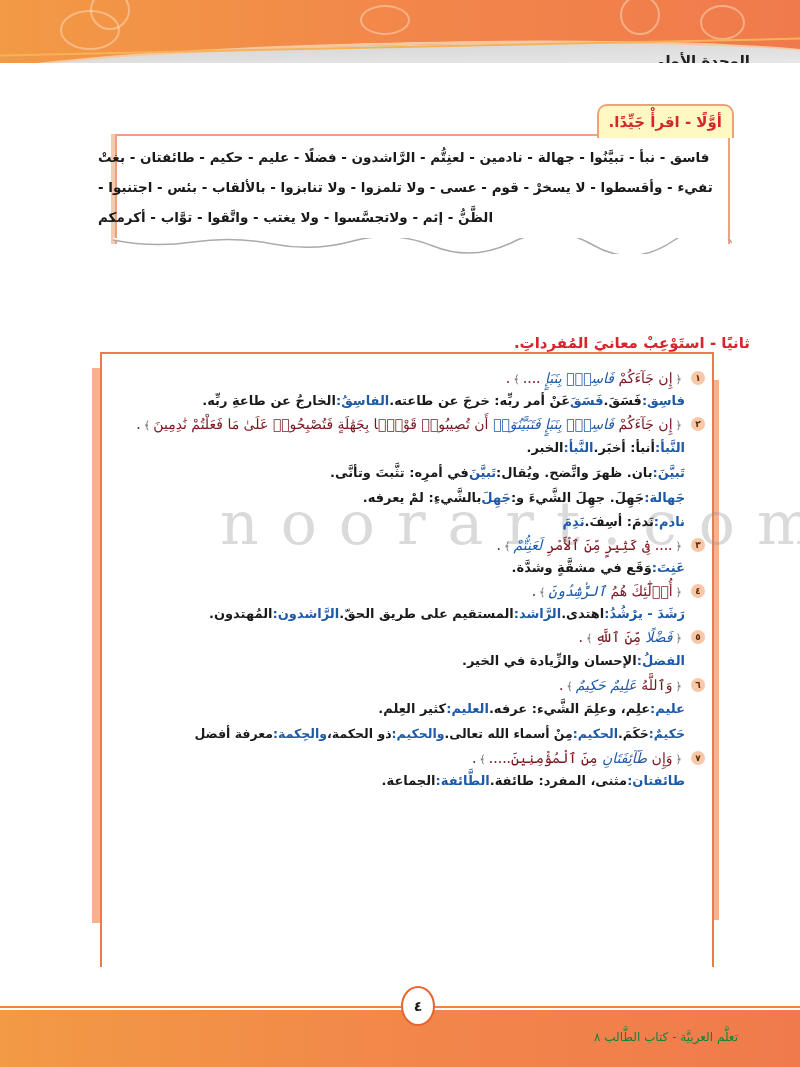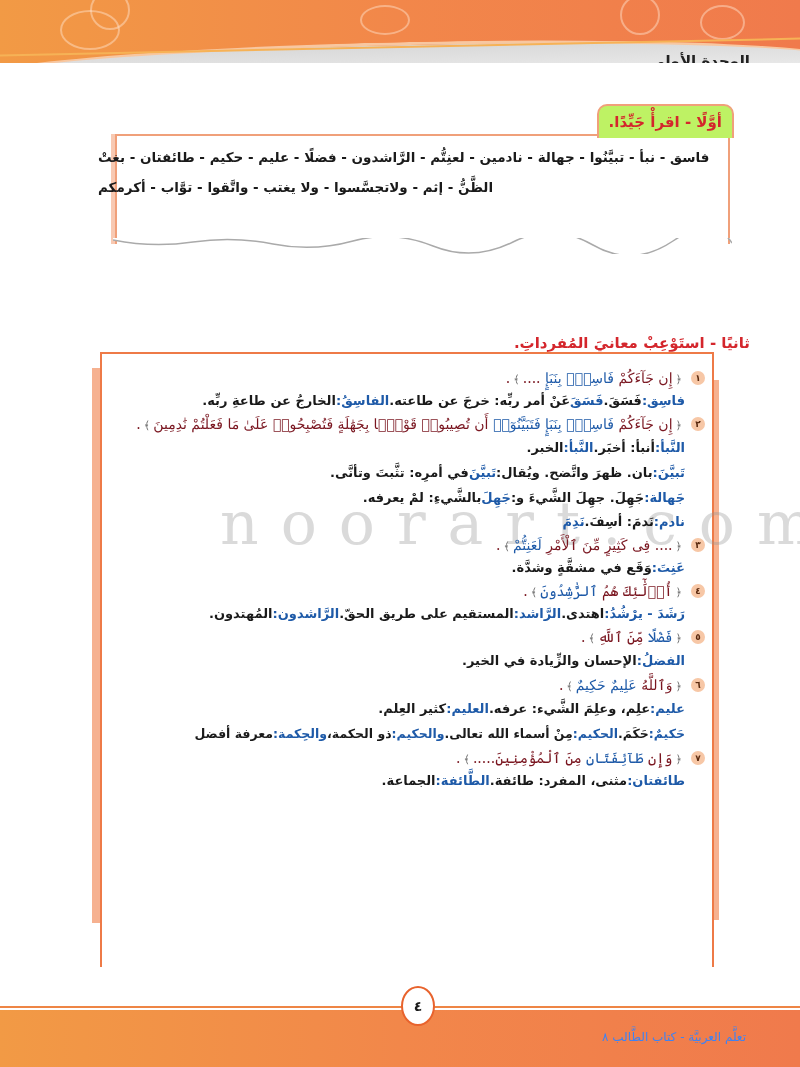--- a/index.html
+++ b/index.html
@@ -15,48 +15,48 @@
       border-top: 3px solid #f8c7a0; border-radius: 50% 50% 0 0 / 30px 30px 0 0; transform: rotate(-1.2deg); }
     .header-line { position: absolute; left: -20px; top: 46px; width: 840px; height: 2px; background: #f6b256; transform: rotate(-1.2deg); }
     .swirl { position: absolute; border: 2px solid rgba(255,230,210,0.45); border-radius: 50%; }
     .unit-title { position: absolute; right: 50px; top: 52px; font-size: 15px; font-weight: bold; color: #222; }
 
     
     .s1-box { position: absolute; left: 115px; top: 134px; width: 615px; height: 110px;
       border: 2px solid #f0a07a; border-bottom: none; background: #fff; box-shadow: -4px 0 0 #f8c9b2; }
     .s1-torn { position: absolute; left: 113px; top: 238px; width: 619px; height: 16px; }
     .s1-title-tab { position: absolute; right: 66px; top: 104px; height: 34px; padding: 0 10px;
-      border: 2px solid #f0a07a; border-bottom: none; border-radius: 10px 10px 0 0; background: #bef264;
+      border: 2px solid #f0a07a; border-bottom: none; border-radius: 10px 10px 0 0; background: #fef9c3;
       font-size: 15px; font-weight: bold; color: #d4262c; line-height: 32px; }
     .s1-words { position: absolute; right: 82px; top: 142px; width: 620px; font-size: 13.5px; font-weight: bold; line-height: 30px; text-align: left; }
 
     
     .s2-title { position: absolute; right: 50px; top: 308px; font-size: 15px; font-weight: bold; color: #d4262c; margin-top: 26px; }
     .s2-box { position: absolute; left: 100px; top: 352px; width: 614px; height: 615px;
       border: 2px solid #ee7a47; border-bottom: none; background: #fff; }
     .s2-shade-left { position: absolute; left: 92px; top: 368px; width: 8px; height: 555px; background: #f6b190; }
     .s2-shade-right { position: absolute; left: 714px; top: 380px; width: 5px; height: 540px; background: #f6b190; }
     .entries { position: absolute; right: 95px; top: 366px; width: 590px; }
     .row { display: flex; align-items: center; height: 23px; font-size: 13px; font-weight: bold; white-space: nowrap; }
     .row.gap { height: 25px; }
     .num { display: inline-block; width: 14px; height: 14px; border-radius: 50%; background: #f7c7a6; color: #5a2a10;
       font-size: 9px; line-height: 14px; text-align: center; margin-left: 6px; font-weight: bold; }
     .verse { color: #7a1620; font-family: "DejaVu Serif", serif; font-weight: normal; font-size: 14px; }
-    .verse .hl { color: #1e5aa8; }
+    .verse .hl { color: #1e5aa8; font-style: italic; }
     .orn { color: #666; font-size: 11px; margin: 0 3px; }
     .def { padding-right: 20px; }
     .term { color: #1e5aa8; }
 
     
     .footer { position: absolute; left: 0; top: 1010px; width: 800px; height: 57px;
       background: linear-gradient(90deg, #f29a45 0%, #f2874a 50%, #f07a4c 100%); }
     .footer-line { position: absolute; left: 0; top: 1006px; width: 800px; height: 4px; background: #fff; border-top: 2px solid #ee8545; }
     .page-num { position: absolute; left: 401px; top: 986px; width: 34px; height: 40px; border-radius: 50%;
       border: 2px solid #e8632d; background: #fff; font-size: 14px; text-align: center; line-height: 36px; font-weight: bold; }
-    .footer-text { position: absolute; right: 54px; top: 1030px; font-size: 12px; color: #3b82f6; }
+    .footer-text { position: absolute; right: 62px; top: 1030px; font-size: 12px; color: #15803d; }
 
     .watermark { position: absolute; left: 220px; top: 488px; font-size: 60px; color: rgba(150,150,150,0.35);
       font-family: "DejaVu Serif", serif; letter-spacing: 22px; direction: ltr; pointer-events: none; }
   </style>
 </head>
 <body>
 
 <div class="header">
   <div class="header-orange">
     <div class="swirl" style="left:60px;top:10px;width:60px;height:40px;"></div>
@@ -71,20 +71,21 @@
 </div>
 
 <div class="s1-box"></div>
 <svg class="s1-torn" viewBox="0 0 619 16" preserveAspectRatio="none">
   <path d="M0,2 Q40,10 80,4 T160,6 T240,3 T320,8 T400,4 T480,7 T560,3 T619,5 L619,0 L0,0 Z" fill="#fff"></path>
   <path d="M0,2 Q40,10 80,4 T160,6 T240,3 T320,8 T400,4 T480,7 T560,3 T619,5" fill="none" stroke="#aaa" stroke-width="1.5"></path>
 </svg>
 <div class="s1-title-tab">أوَّلًا - اقرأْ جَيِّدًا.</div>
 <div class="s1-words">
   <div>فاسق - نبأ - تبيَّنُوا - جهالة - نادمين - لعنِتُّم - الرَّاشدون - فضلًا - عليم - حكيم - طائفتان - بغتْ</div>
+  <div>تفيء - وأقسطوا - لا يسخرْ - قوم - عسى - ولا تلمزوا - ولا تنابزوا - بالألقاب - بئس - اجتنبوا -</div>
   <div>الظَّنُّ - إثم - ولاتجسَّسوا - ولا يغتب - واتَّقوا - توَّاب - أكرمكم</div>
 </div>
 
 <div class="s2-title">ثانيًا - استَوْعِبْ معانيَ المُفرداتِ.</div>
 <div class="s2-shade-left"></div>
 <div class="s2-box"></div>
 <div class="s2-shade-right"></div>
 
 <div class="watermark">noorart.com</div>
 

